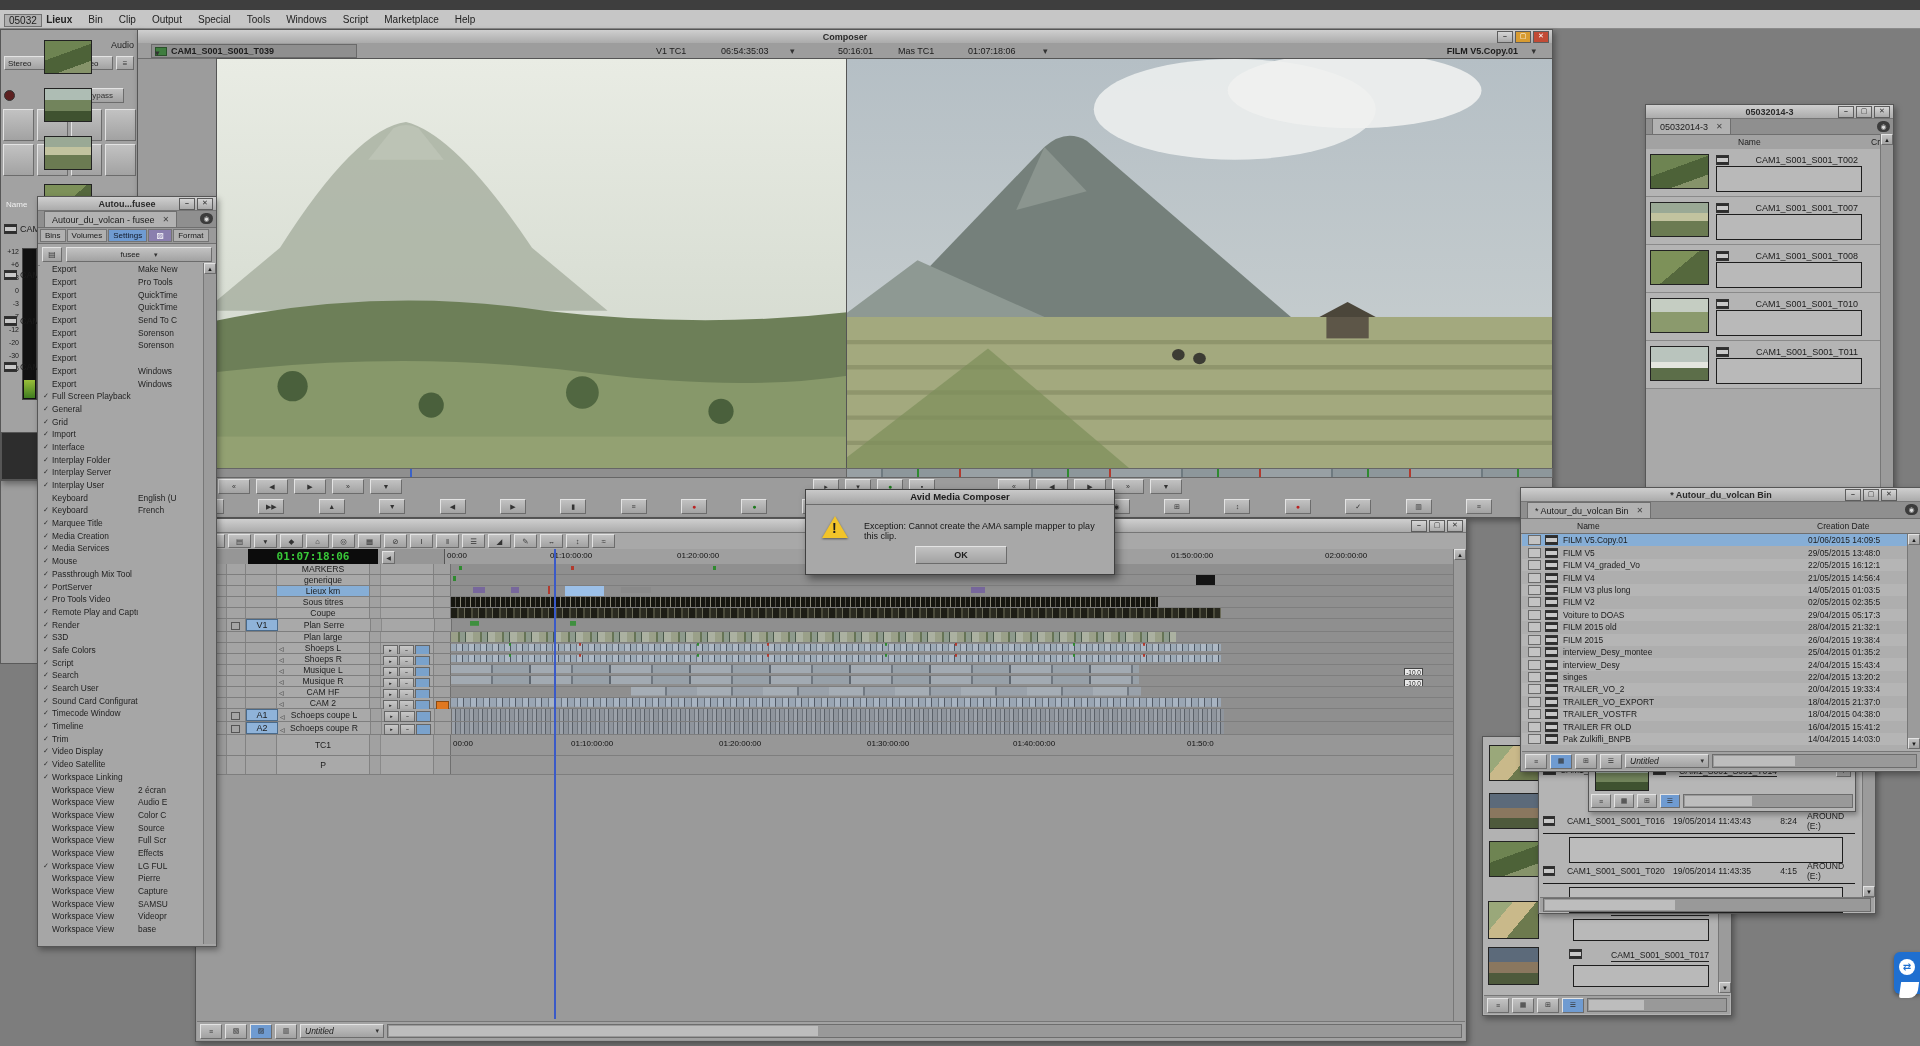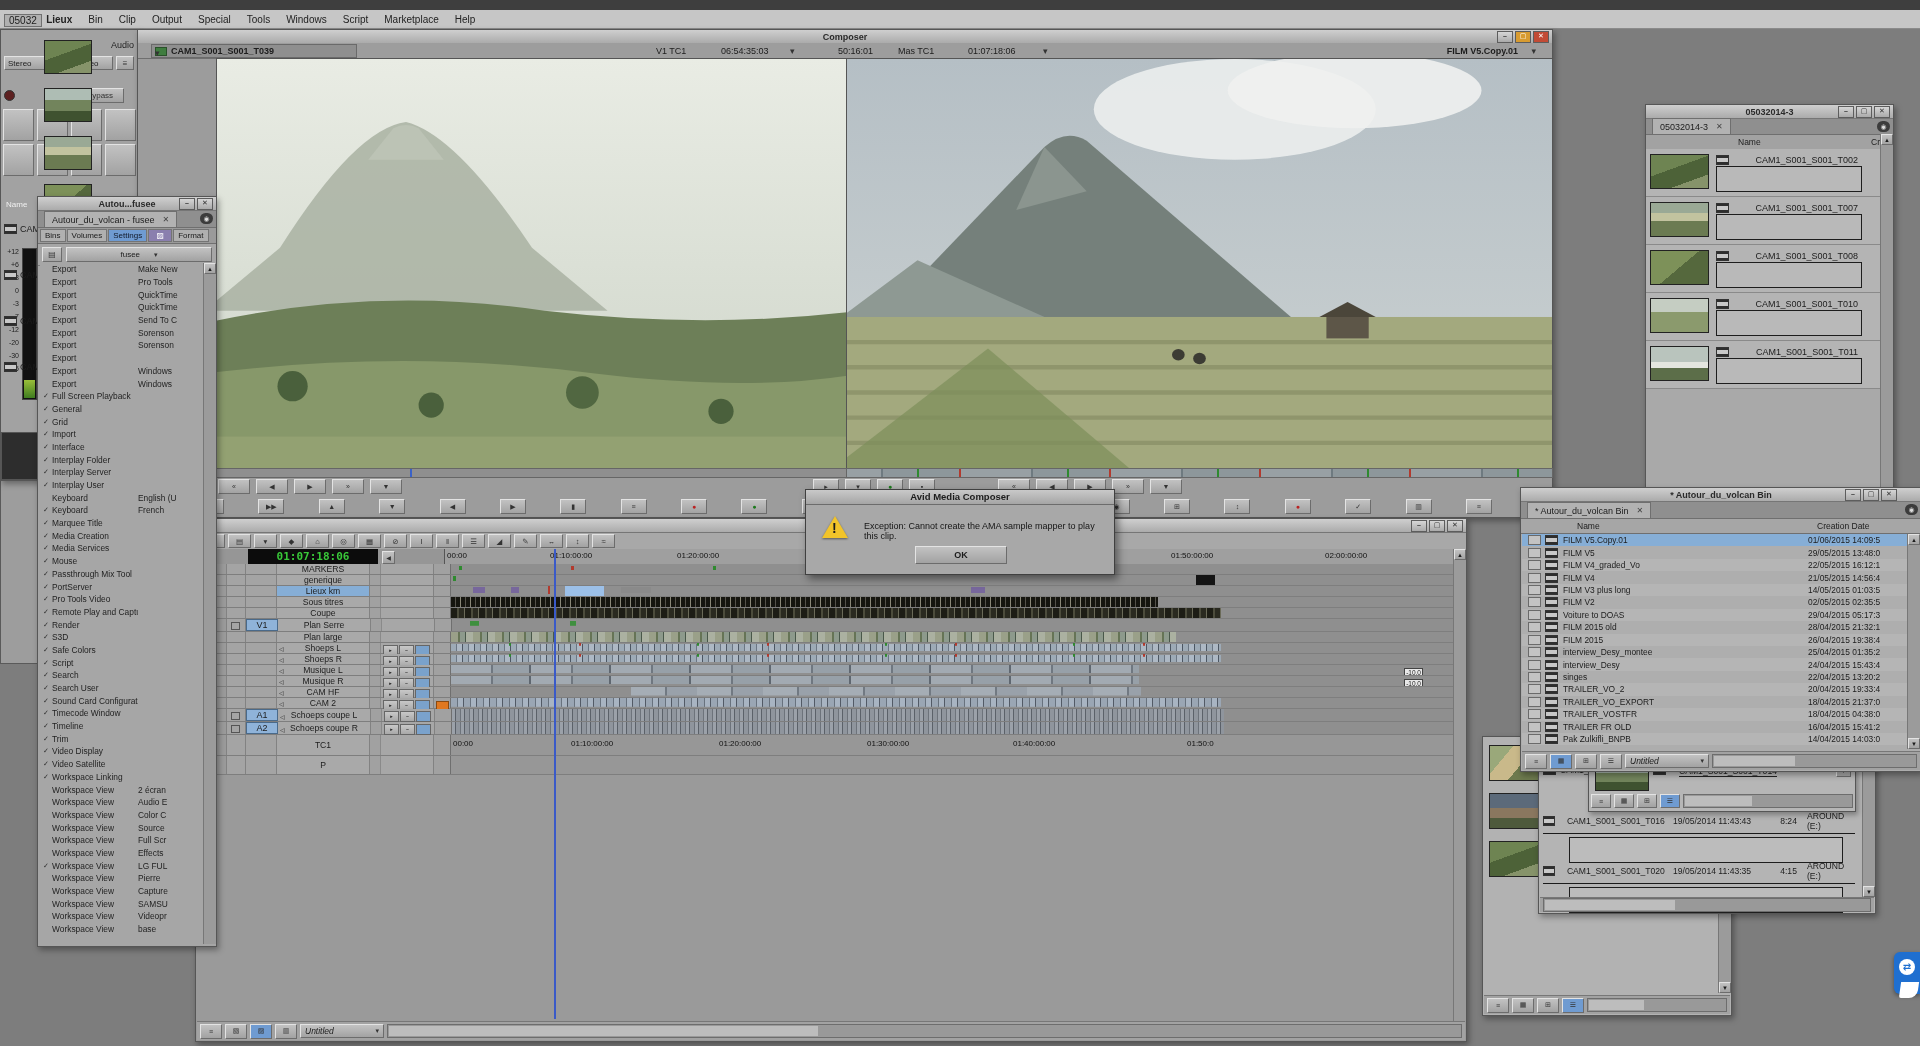--- a/index.html
+++ b/index.html
@@ -1465,20 +1465,37 @@
 <div id="w3big" style="z-index:6;position:absolute">
   <div style="position:absolute;left:6px;top:8px;display:flex;flex-direction:column;gap:12px">
 
       <span class="thumb th-g" style="width:49px;height:34px;display:block"></span>
 
       <span class="thumb th-h" style="width:49px;height:34px;display:block"></span>
 
       <span class="thumb th-a" style="width:49px;height:34px;display:block"></span>
 
   </div>
+  <div style="position:absolute;left:0;top:160px;right:0">
+
+      <div class="srowclip">
+        <span class="thumb th-g"></span>
+        <i class="filmicon"></i>
+        <span class="bname">CAM1_S001_S001_T016</span>
+        <span class="script"></span>
+      </div>
+
+      <div class="srowclip">
+        <span class="thumb th-h"></span>
+        <i class="filmicon"></i>
+        <span class="bname">CAM1_S001_S001_T017</span>
+        <span class="script"></span>
+      </div>
+
+  </div>
   <div class="binfooter">
 
       <span class="vicon bv icbtn">≡</span>
 
       <span class="vicon bv icbtn">▦</span>
 
       <span class="vicon bv icbtn">⊞</span>
 
       <span class="vicon bv icbtn on">☰</span>
 

